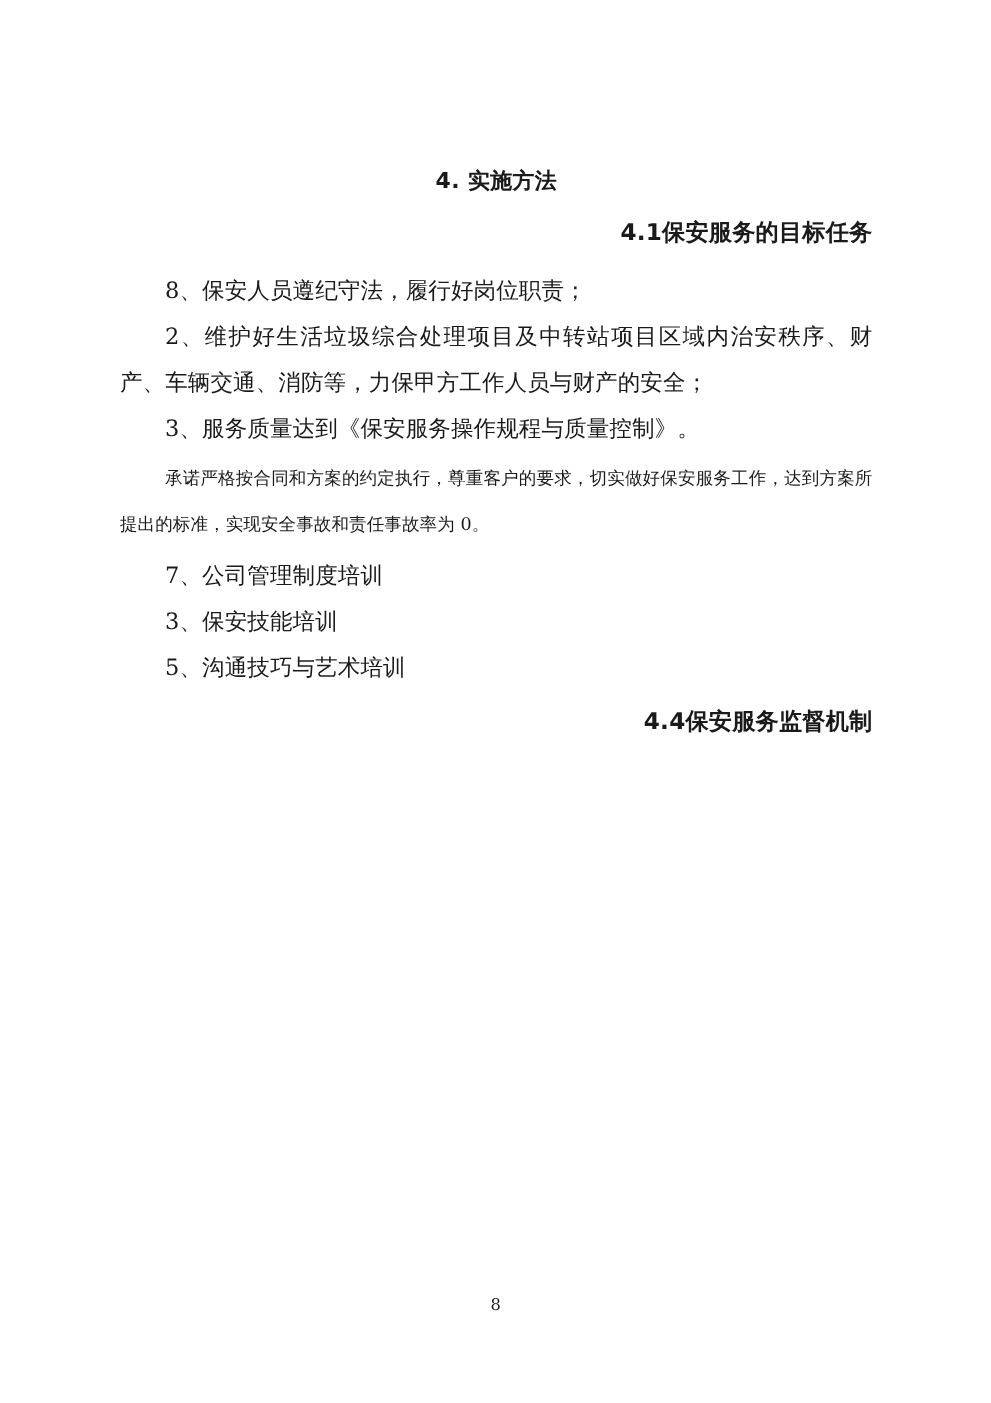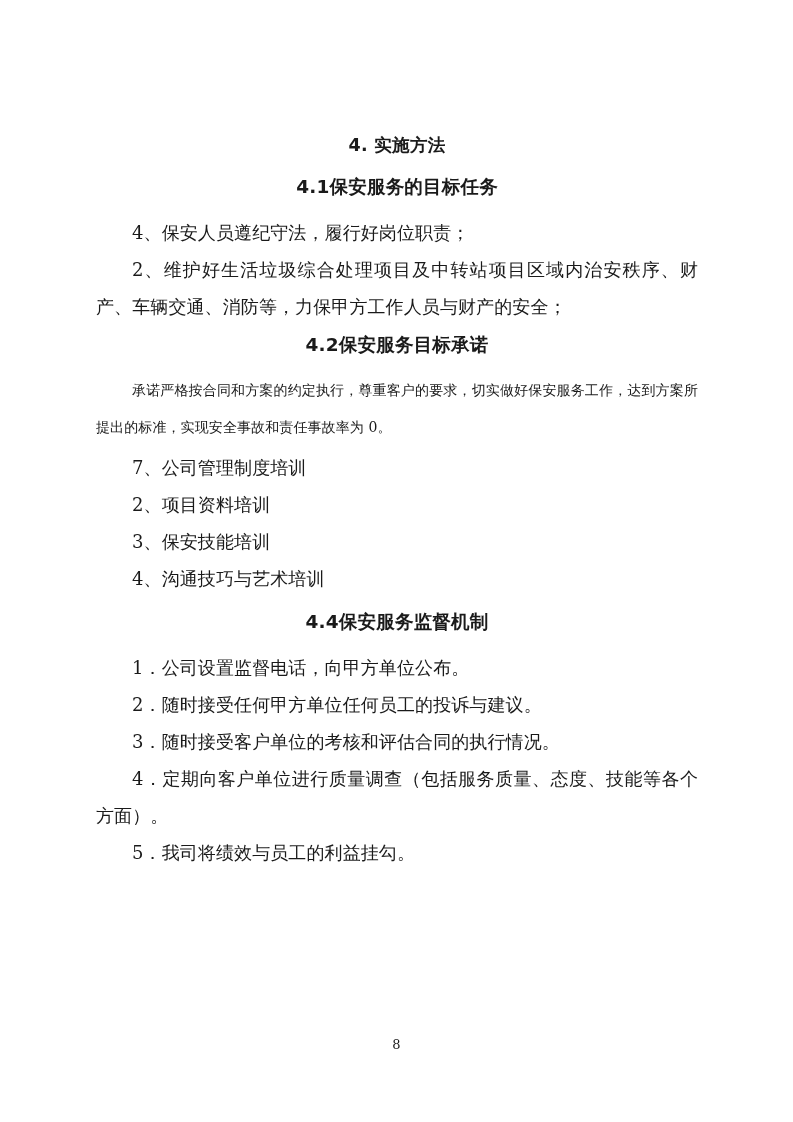--- a/index.html
+++ b/index.html
@@ -33,21 +33,21 @@
     text-align: center;
     font-weight: bold;
     font-size: 17.5px;
     line-height: 34px;
     letter-spacing: 0.3px;
     margin: 0 0 8px 0;
     font-family: "DejaVu Sans", "Liberation Sans", sans-serif;
   }
 
   .h-sub {
-    text-align: center;
+    text-align: right;
     font-weight: bold;
     font-size: 18.5px;
     line-height: 34px;
     letter-spacing: 0.2px;
     margin: 0 0 10px 0;
     font-family: "DejaVu Sans", "Liberation Sans", sans-serif;
   }
 
   
   .para {
@@ -99,48 +99,40 @@
 <body>
 
 <div class="page">
   <div class="content">
 
     <h1 class="h-main">4. 实施方法</h1>
 
     <h2 class="h-sub">4.1保安服务的目标任务</h2>
 
     <ul class="list">
-      <li>4、保安人员遵纪守法，履行好岗位职责；</li>
+      <li>8、保安人员遵纪守法，履行好岗位职责；</li>
       <li>2、维护好生活垃圾综合处理项目及中转站项目区域内治安秩序、财产、车辆交通、消防等，力保甲方工作人员与财产的安全；</li>
+      <li>3、服务质量达到《保安服务操作规程与质量控制》。</li>
     </ul>
 
     <div class="gap-sm"></div>
 
-    <h2 class="h-sub">4.2保安服务目标承诺</h2>
 
     <p class="para indent">承诺严格按合同和方案的约定执行，尊重客户的要求，切实做好保安服务工作，达到方案所提出的标准，实现安全事故和责任事故率为 0。</p>
 
     <div class="gap-sm"></div>
 
 
     <ul class="list">
       <li>7、公司管理制度培训</li>
-      <li>2、项目资料培训</li>
       <li>3、保安技能培训</li>
-      <li>4、沟通技巧与艺术培训</li>
+      <li>5、沟通技巧与艺术培训</li>
     </ul>
 
     <div class="gap-md"></div>
 
     <h2 class="h-sub">4.4保安服务监督机制</h2>
 
-    <ul class="list">
-      <li>1．公司设置监督电话，向甲方单位公布。</li>
-      <li>2．随时接受任何甲方单位任何员工的投诉与建议。</li>
-      <li>3．随时接受客户单位的考核和评估合同的执行情况。</li>
-      <li>4．定期向客户单位进行质量调查（包括服务质量、态度、技能等各个方面）。</li>
-      <li>5．我司将绩效与员工的利益挂勾。</li>
-    </ul>
 
   </div>
 
   <div class="page-number">8</div>
 </div>
 
 </body></html>

